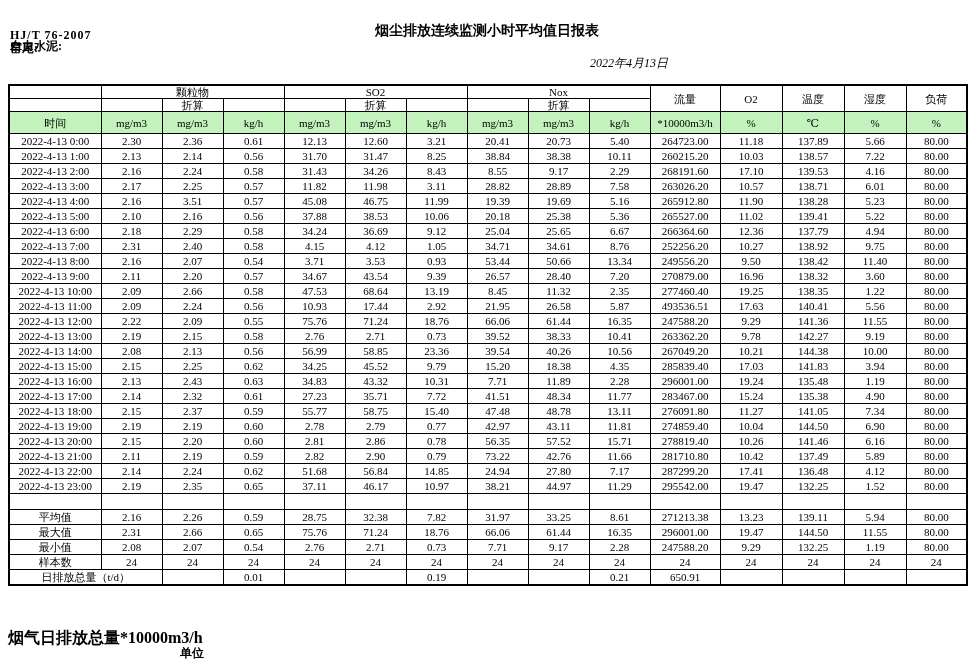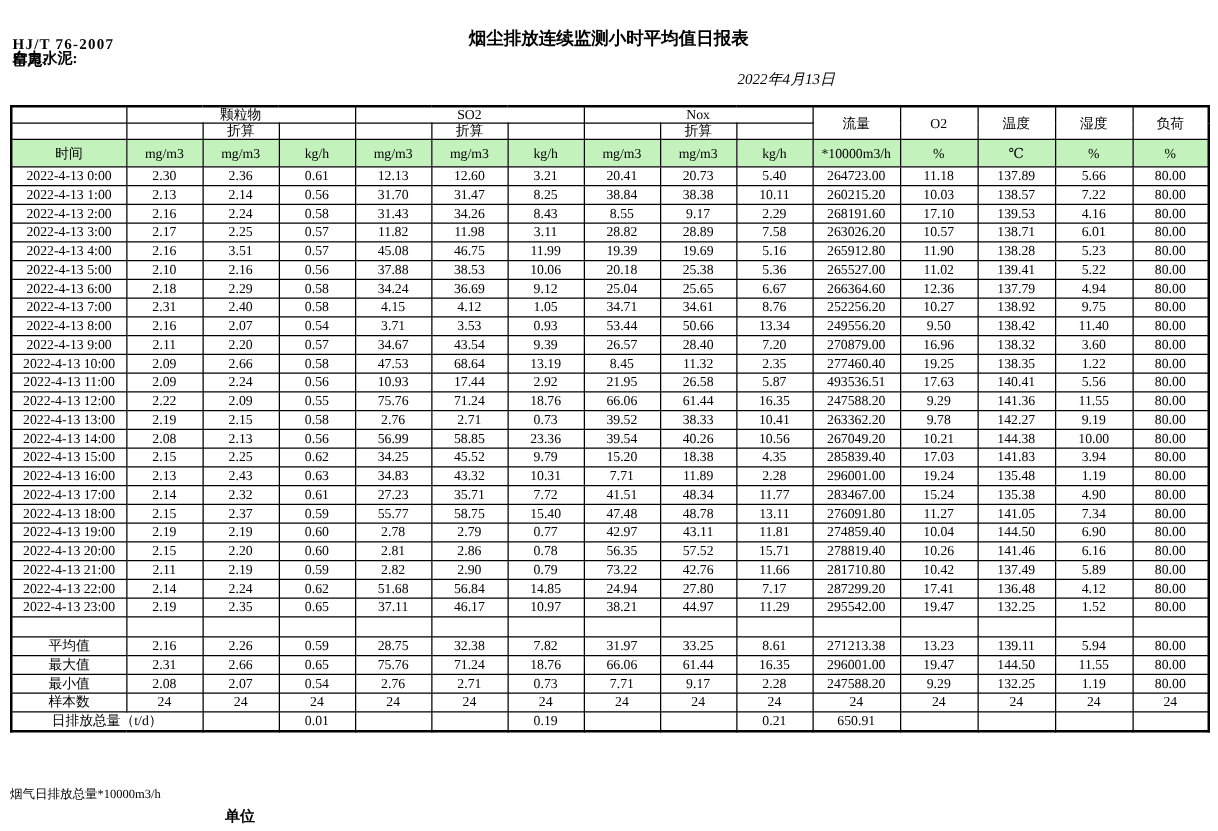--- a/index.html
+++ b/index.html
@@ -25,21 +25,21 @@
     border:1px solid var(--border);
     font-size:11px; text-align:center; vertical-align:middle;
     padding:0 1px; white-space:nowrap; overflow:hidden;
     height:15px; line-height:1.1;
   }
   tr.hrow td { height:13px; }
   tr.units td { height:22px; background:var(--green); }
   tr.spacer td { height:16px; }
   td.left { text-align:left; padding-left:3px; }
 
-  .foot1 { position:absolute; left:8px; top:628px; font-weight:normal; font-size:10px; }
+  .foot1 { position:absolute; left:8px; top:628px; font-weight:bold; font-size:16px; }
   .foot2 { position:absolute; left:8px; top:684px; font-weight:normal; font-size:12px; }
   .foot2-unit { position:absolute; left:180px; top:645px; font-weight:bold; font-size:12px;text-align:right; }
 </style>
 </head>
 <body>
 
 <div class="std-code">HJ/T 76-2007</div>
 <div class="title">烟尘排放连续监测小时平均值日报表</div>
 <div class="company">自力水泥:</div>
 <div class="station">窑尾:</div>

